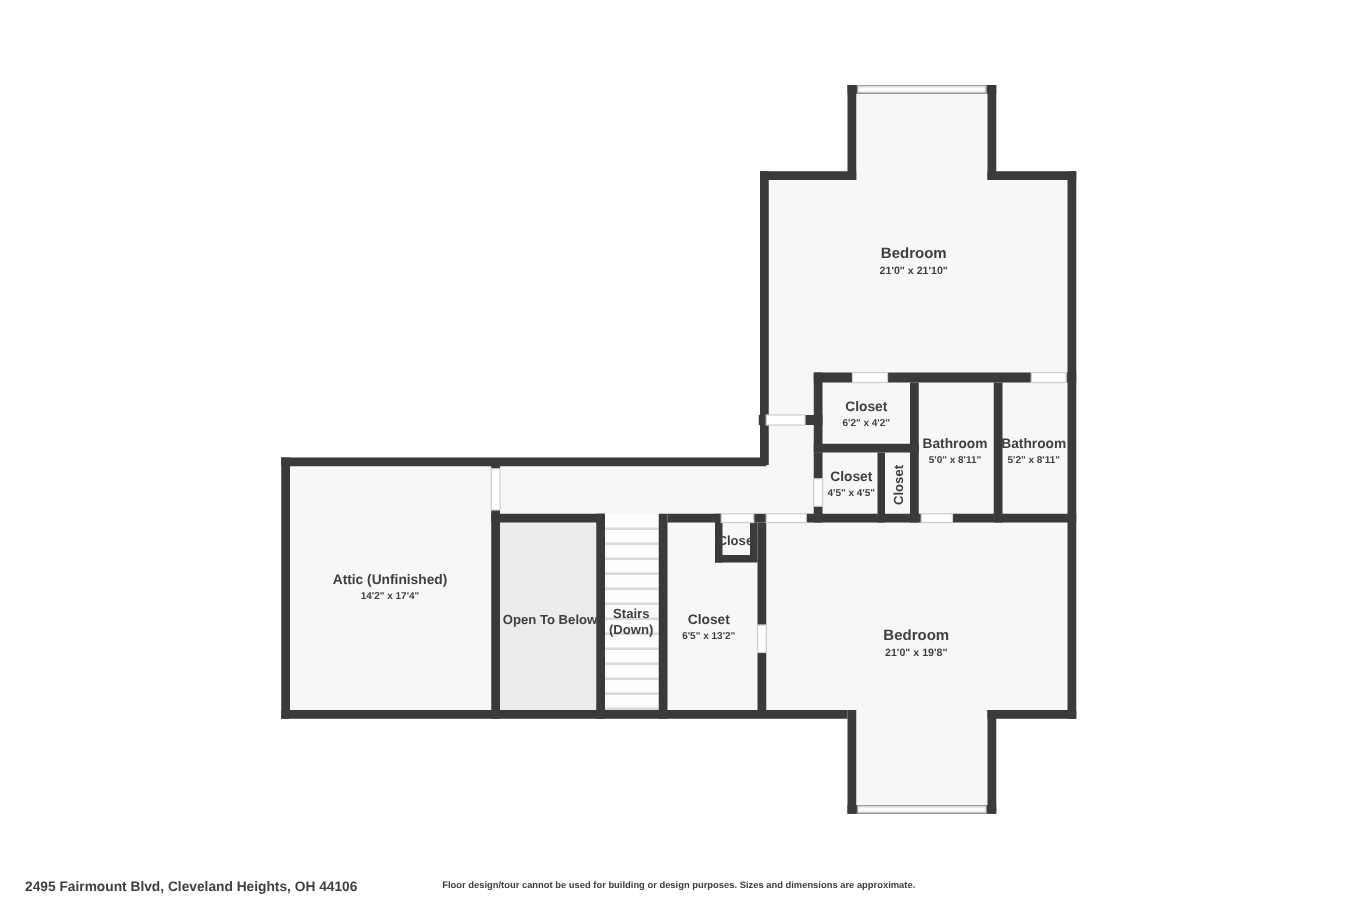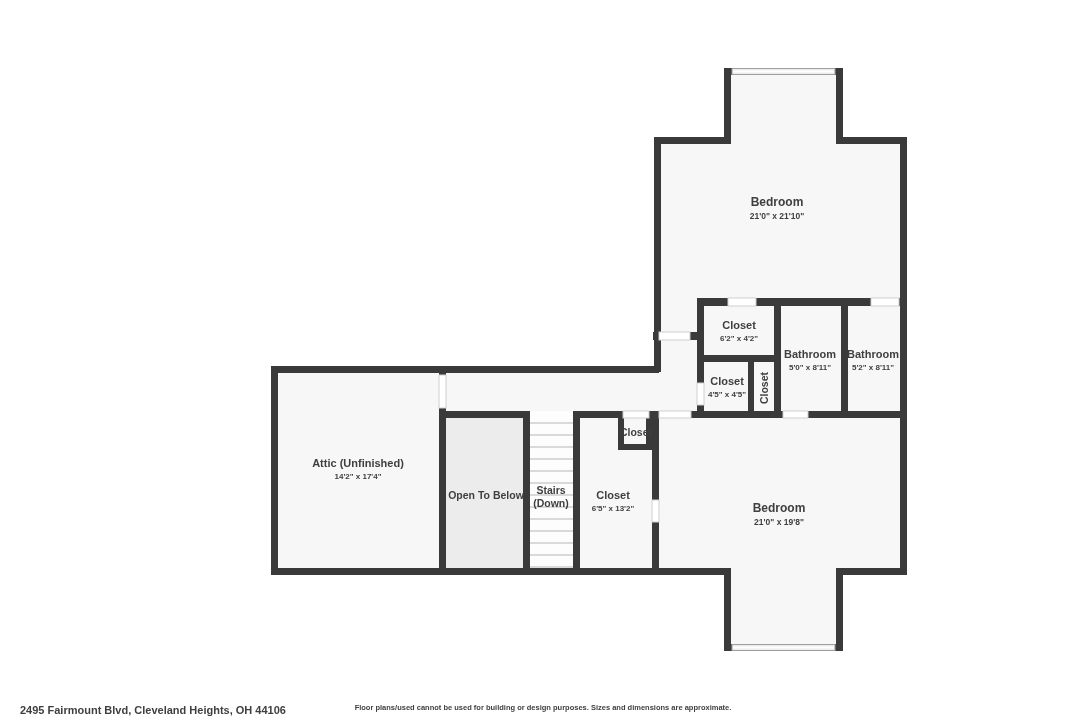--- a/index.html
+++ b/index.html
@@ -1,18 +1,18 @@
 <!DOCTYPE html>
 <html><head>
 <meta charset="utf-8">
 <style>
   html,body{margin:0;padding:0;background:#ffffff;}
   body{width:1086px;height:724px;position:relative;overflow:hidden;
        font-family:"Liberation Sans",sans-serif;}
-  .plan-wrap{position:absolute;inset:0;margin-left:46px;}
+  .plan-wrap{position:absolute;inset:0;}
   svg{display:block;}
   svg text{fill:#3f3f3f;font-family:"Liberation Sans",sans-serif;}
   .room-name{font-weight:bold;font-size:12px;}
   .room-name.sm{font-size:11px;}
   .room-name.xs{font-size:10.5px;}
   .room-dims{font-size:8.5px;font-weight:600;}
   .room-dims.xs{font-size:8px;font-weight:600;}
   .wall{fill:#3a3a3a;}
   .floor{fill:#f7f7f7;}
   .void-floor{fill:#ececec;}
@@ -166,13 +166,13 @@
     <g>
       <text class="room-name" x="733" y="512">Bedroom</text>
       <text class="room-dims" x="733" y="525">21'0" x 19'8"</text>
     </g>
   </g>
 </svg>
 </div>
 
 <div class="footer-address">2495 Fairmount Blvd, Cleveland Heights, OH 44106</div>
 <div class="footer-logo">MLS Now</div>
-<div class="footer-disclaimer">Floor plans/used cannot be used for building or design purposes. Sizes and dimensions are approximate.</div>
+<div class="footer-disclaimer">Floor design/tour cannot be used for building or design purposes. Sizes and dimensions are approximate.</div>
 
 </body></html>

